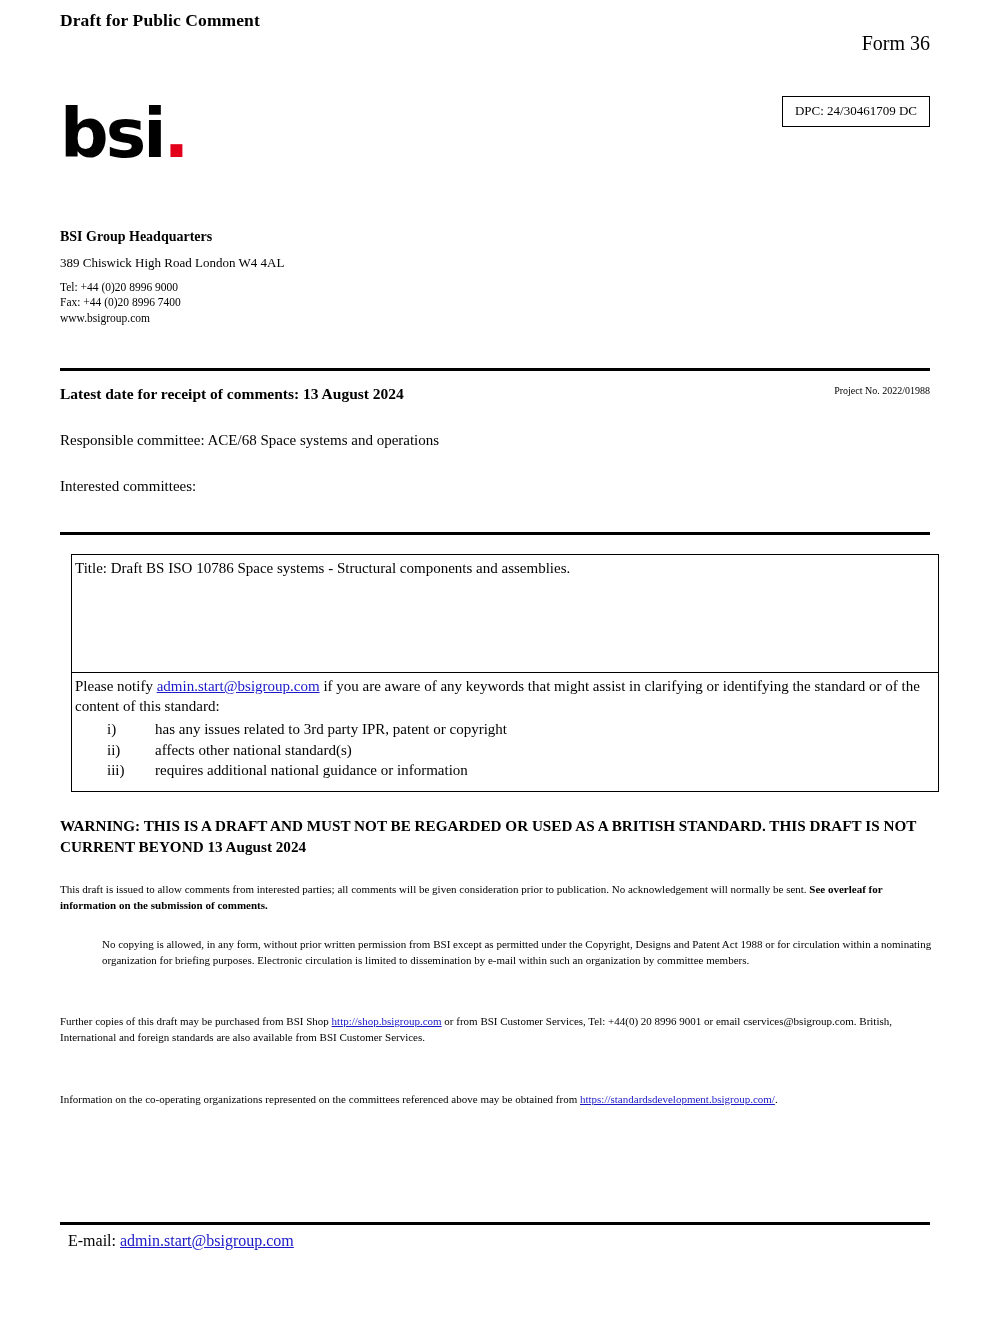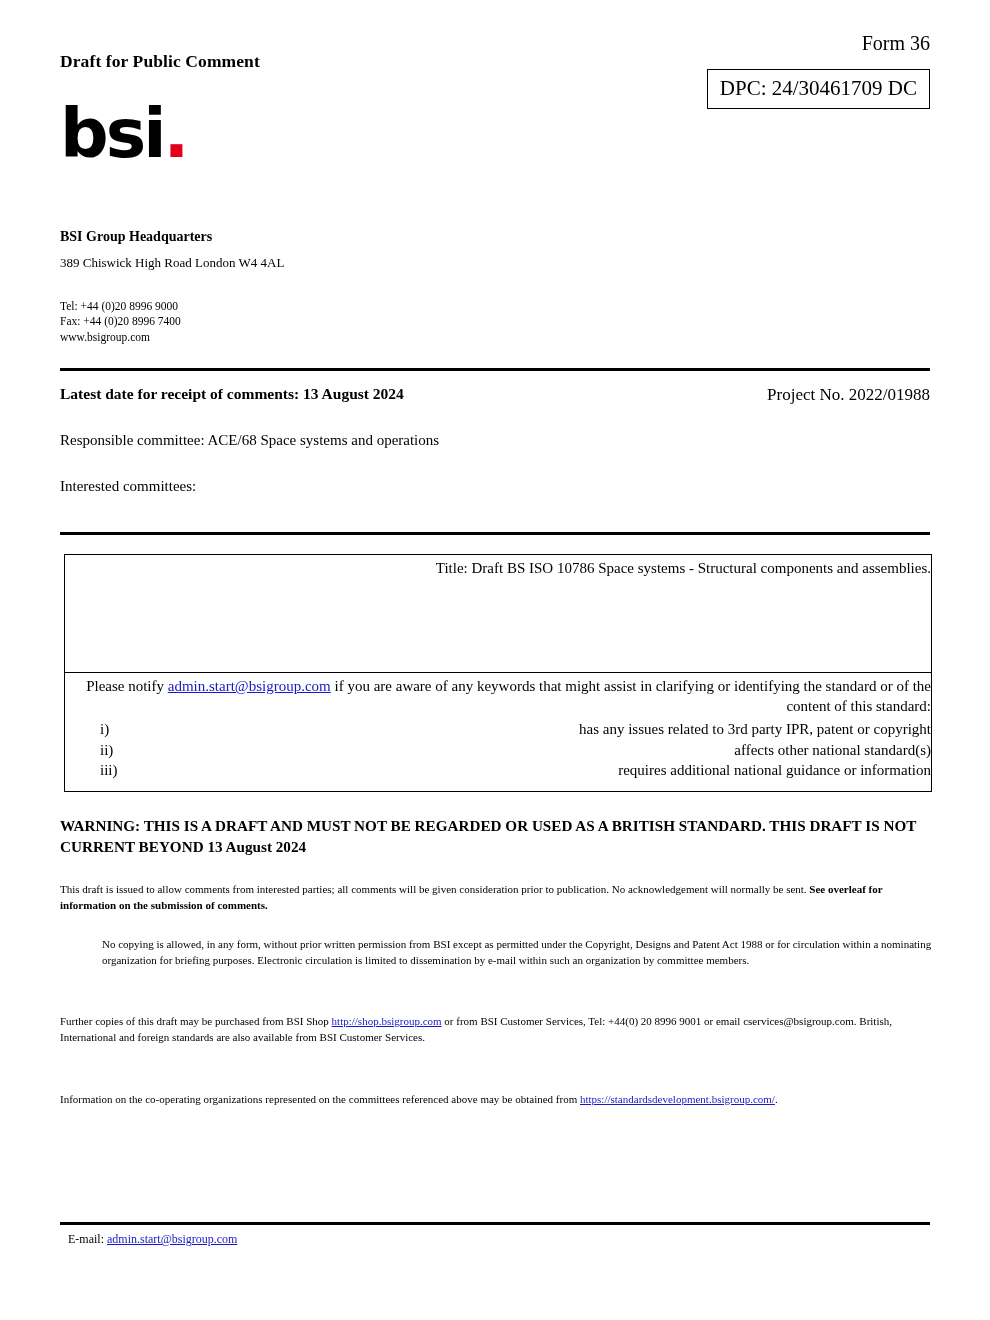--- a/index.html
+++ b/index.html
@@ -34,35 +34,34 @@
     position: relative;
     height: 40px;
   }
   .draft-title {
     position: absolute;
     left: 0;
     top: 10px;
     font-weight: bold;
     font-size: 17.5px;
     letter-spacing: 0.1px;
-    margin-top: 41px;
   }
   .form-no {
     position: absolute;
     right: 0;
     top: 32px;
     font-size: 20px;
   }
   .dpc-box {
     position: absolute;
     right: 0;
-    top: 69px;
+    top: 96px;
     border: 1.5px solid #000;
     padding: 7px 12px 8px 12px;
-    font-size: 21px;
+    font-size: 13px;
     line-height: 1.1;
   }
 
   
   .logo-wrap {
     position: absolute;
     left: 0;
     top: 100px;
   }
   .bsi-logo {
@@ -85,21 +84,21 @@
     font-size: 12.5px;
     line-height: 1.28;
   }
   .addr .hq {
     font-weight: bold;
     font-size: 14px;
     margin-bottom: 9px;
   }
   .addr .street {
     font-size: 13px;
-    margin-bottom: 27px;
+    margin-bottom: 8px;
   }
   .addr .small {
     font-size: 11.5px;
     line-height: 1.35;
   }
 
   .date-block {
     position: absolute;
     right: 0;
     top: 228px;
@@ -125,46 +124,45 @@
     top: 385px;
     width: 870px;
   }
   .comments-row .left {
     float: left;
     font-weight: bold;
     font-size: 15.5px;
   }
   .comments-row .right {
     float: right;
-    font-size: 17px;
+    font-size: 10px;
   }
   .clear { clear: both; }
 
   .committee {
     position: absolute;
     left: 0;
     top: 432px;
     font-size: 15px;
   }
   .interested {
     position: absolute;
     left: 0;
     top: 478px;
     font-size: 15px;
   }
 
   
   .title-box {
     position: absolute;
-    left: 4px;
+    left: 11px;
     top: 554px;
     width: 868px;
     border: 1.2px solid #000;
     box-sizing: border-box;
-    text-align: right;
   }
   .title-box .titlerow {
     height: 118px;
     padding: 5px 0 0 3px;
     font-size: 15px;
     border-bottom: 1.2px solid #000;
     box-sizing: border-box;
   }
   .title-box .notify {
     padding: 4px 0 10px 3px;
@@ -212,21 +210,21 @@
   .para.p1 { top: 882px; }
   .para.p2 { top: 937px; margin-left: 42px; }
   .para.p3 { top: 1014px; }
   .para.p4 { top: 1092px; }
   .para b { font-weight: bold; }
 
   .email-row {
     position: absolute;
     left: 8px;
     top: 1232px;
-    font-size: 12px;
+    font-size: 16px;
   }
 </style>
 </head>
 <body>
 
 <div class="page">
   <div class="content">
 
     <div class="header-row">
       <div class="draft-title">Draft for Public Comment</div>

